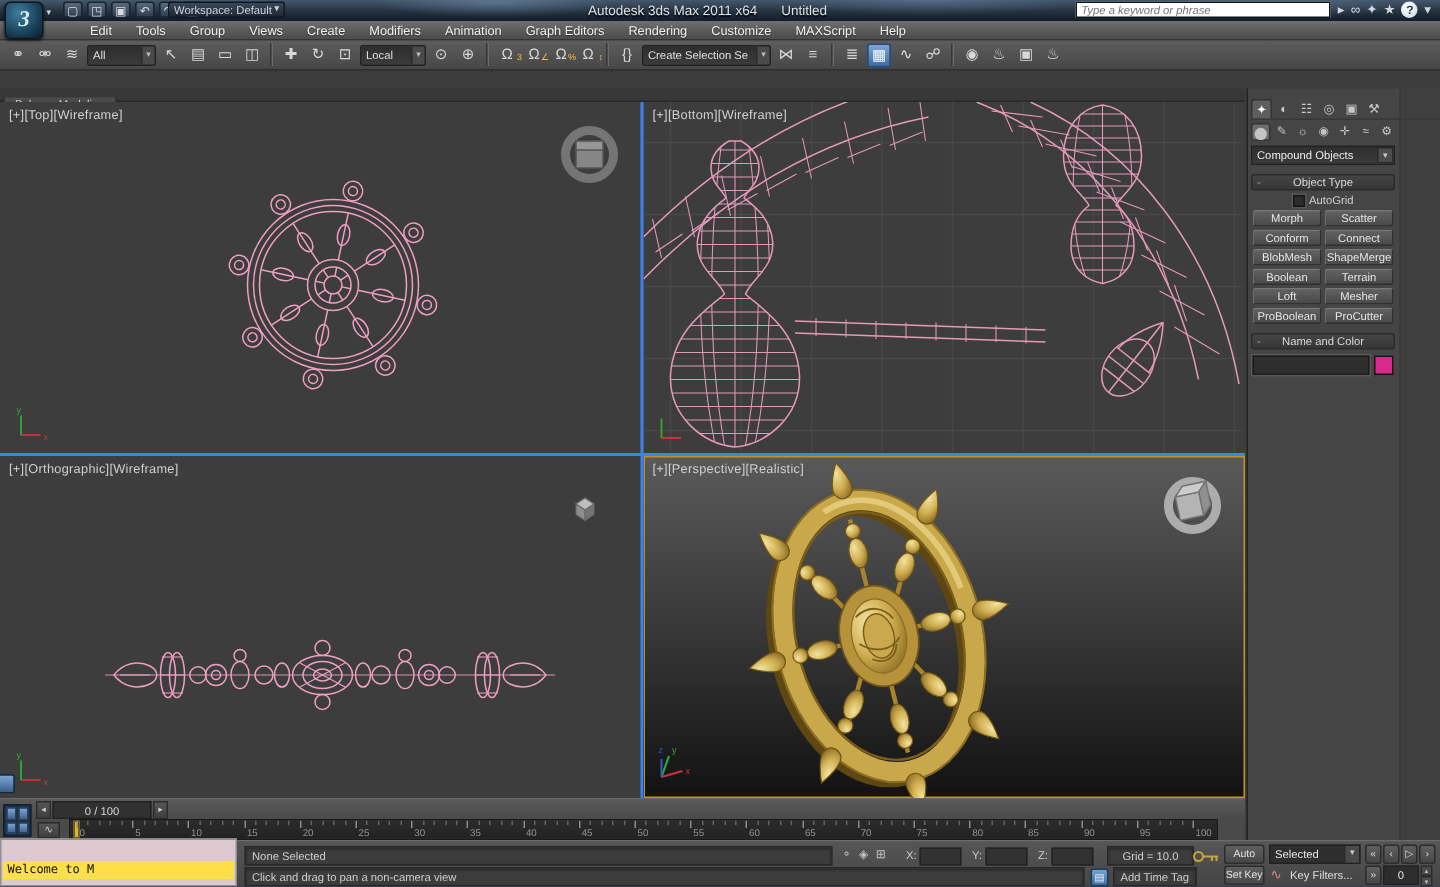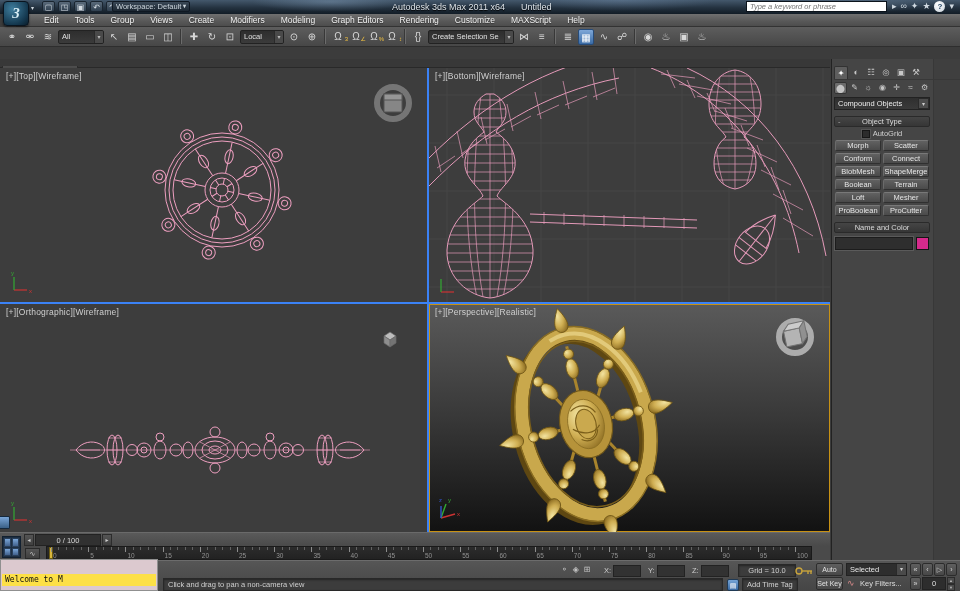--- a/index.html
+++ b/index.html
@@ -19,28 +19,28 @@
  color:#d8eef6;font:italic bold 15px/23px "Liberation Serif",serif;text-align:center}
 #logo-caret{position:absolute;left:31px;top:4px;font-size:6px;color:#cfd8df;z-index:30}
 #qat{position:absolute;left:42px;top:1px;display:flex;gap:3px;z-index:5}
 .qat-icon{width:13px;height:11px;font-size:8px;line-height:11px;color:#d6dde3;text-align:center;
  background:linear-gradient(#5a6a7a,#2f3f4f);border:1px solid #1a2530;border-radius:2px}
 #workspace-dd{position:absolute;left:112px;top:1px;width:78px;height:11px;
  background:linear-gradient(#3a4856,#1c2732);border:1px solid #0f1822;border-radius:2px;
  color:#cdd6dd;font-size:7.5px;line-height:9px;display:flex;justify-content:space-between;padding:0 3px;z-index:5}
 #window-title{position:absolute;left:392px;top:2px;font-size:9px;color:#dde4ea;text-shadow:0 1px 1px #000;display:flex;gap:16px}
 #infocenter{position:absolute;right:6px;top:1px;display:flex;align-items:center;gap:5px;z-index:5}
-#infocenter input{width:141px;height:11px;font:italic 7.5px "Liberation Sans",sans-serif;color:#8a8a8a;
+#infocenter input{width:170px;height:11px;font:italic 7.5px "Liberation Sans",sans-serif;color:#8a8a8a;
  background:#fff;border:1px solid #0c141c;padding:0 3px}
 .ic-icon{color:#cfd8e0;font-size:9px;line-height:11px}
 .ic-icon[data-name="help-icon"]{width:11px;height:11px;border-radius:50%;
  background:radial-gradient(circle at 35% 30%,#ffffff,#c9d3dc);color:#16395a;font-weight:bold;font-size:8px;text-align:center}
 
 
-#menubar{position:absolute;top:14px;left:16px;right:0;height:13px;display:flex;align-items:center;padding-left:20px;
+#menubar{position:absolute;top:14px;left:0;right:0;height:13px;display:flex;align-items:center;padding-left:52px;
  background:linear-gradient(#707070,#585858 60%,#4d4d4d);border-bottom:1px solid #333}
 .menu-item{font-size:8.5px;color:#f2f2f2;padding:0 8px;text-shadow:0 1px 1px rgba(0,0,0,.45)}
 #toolbar{position:absolute;top:27px;left:0;right:0;height:20px;display:flex;align-items:center;gap:2px;padding-left:4px;
  background:linear-gradient(#5d5d5d,#474747);border-bottom:1px solid #2e2e2e}
 .tb-icon{position:relative;width:16px;height:16px;font-size:10px;line-height:16px;text-align:center;color:#d8d8d8;border-radius:2px}
 .tb-icon .tb-sub{position:absolute;right:-2px;bottom:-2px;font-style:normal;font-size:6px;color:#f0c040}
 .tb-hl{background:linear-gradient(#7ea7d8,#3a6ba5);border:1px solid #274b78;color:#fff}
 .tb-dd{height:14px;background:linear-gradient(#2e2e2e,#3b3b3b);border:1px solid #222;border-radius:2px;
  display:flex;align-items:center;justify-content:space-between;padding-left:3px;font-size:7.5px;color:#e0e0e0;overflow:hidden;white-space:nowrap}
 .tb-dd-arrow{font-size:6px;color:#bbb;background:#4a4a4a;border-left:1px solid #2a2a2a;width:9px;height:12px;line-height:12px;text-align:center;flex:none}
@@ -182,21 +182,21 @@
       <b data-name="chevron-down-icon" style="font-size:6px">▾</b>
   </div>
 
   <div id="menubar" data-name="menubar">
       <span class="menu-item" data-name="menu-edit">Edit</span>
       <span class="menu-item" data-name="menu-tools">Tools</span>
       <span class="menu-item" data-name="menu-group">Group</span>
       <span class="menu-item" data-name="menu-views">Views</span>
       <span class="menu-item" data-name="menu-create">Create</span>
       <span class="menu-item" data-name="menu-modifiers">Modifiers</span>
-      <span class="menu-item" data-name="menu-animation">Modeling</span>
+      <span class="menu-item" data-name="menu-animation">Animation</span>
       <span class="menu-item" data-name="menu-graph-editors">Graph Editors</span>
       <span class="menu-item" data-name="menu-rendering">Rendering</span>
       <span class="menu-item" data-name="menu-customize">Customize</span>
       <span class="menu-item" data-name="menu-maxscript">MAXScript</span>
       <span class="menu-item" data-name="menu-help">Help</span>
     </div>
   <div id="toolbar" data-name="main-toolbar">
       <span class="tb-icon" data-name="select-and-link-icon">⚭</span>
       <span class="tb-icon" data-name="unlink-selection-icon">⚮</span>
       <span class="tb-icon" data-name="bind-to-space-warp-icon">≋</span>
@@ -834,20 +834,21 @@
         <span class="tick" data-name="ruler-tick" style="left: 718.24px;"></span>
         <span class="tick" data-name="ruler-tick" style="left: 725.68px;"></span>
         <span class="tick" data-name="ruler-tick" style="left: 733.12px;"></span>
         <span class="tick" data-name="ruler-tick" style="left: 740.56px;"></span>
         <span class="tick major" data-name="ruler-tick" style="left: 748px;"></span>
         <span class="tick-label" data-name="ruler-tick-label" style="left: 750px;">100</span>
       </div>
   </div>
 
   <div id="statusbar" data-name="status-bar">
+    <span class="sfield" id="f-selection" data-name="selection-status-field">None Selected</span>
     <span class="sfield" id="f-prompt" data-name="prompt-line-field">Click and drag to pan a non-camera view</span>
     <span id="st-icons" data-name="status-toggle-icons">
         <span data-name="isolate-dot-icon">⚬</span>
         <span data-name="selection-lock-icon">◈</span>
         <span data-name="absolute-mode-icon">⊞</span>
       </span>
     <span class="coord" style="left:604px" data-name="coord-x"><span>X:</span><span class="cfield" data-name="coord-x-input"></span></span>
     <span class="coord" style="left:648px" data-name="coord-y"><span>Y:</span><span class="cfield" data-name="coord-y-input"></span></span>
     <span class="coord" style="left:692px" data-name="coord-z"><span>Z:</span><span class="cfield" data-name="coord-z-input"></span></span>
     <span class="sfield" id="f-grid" data-name="grid-size-field">Grid = 10.0</span>

